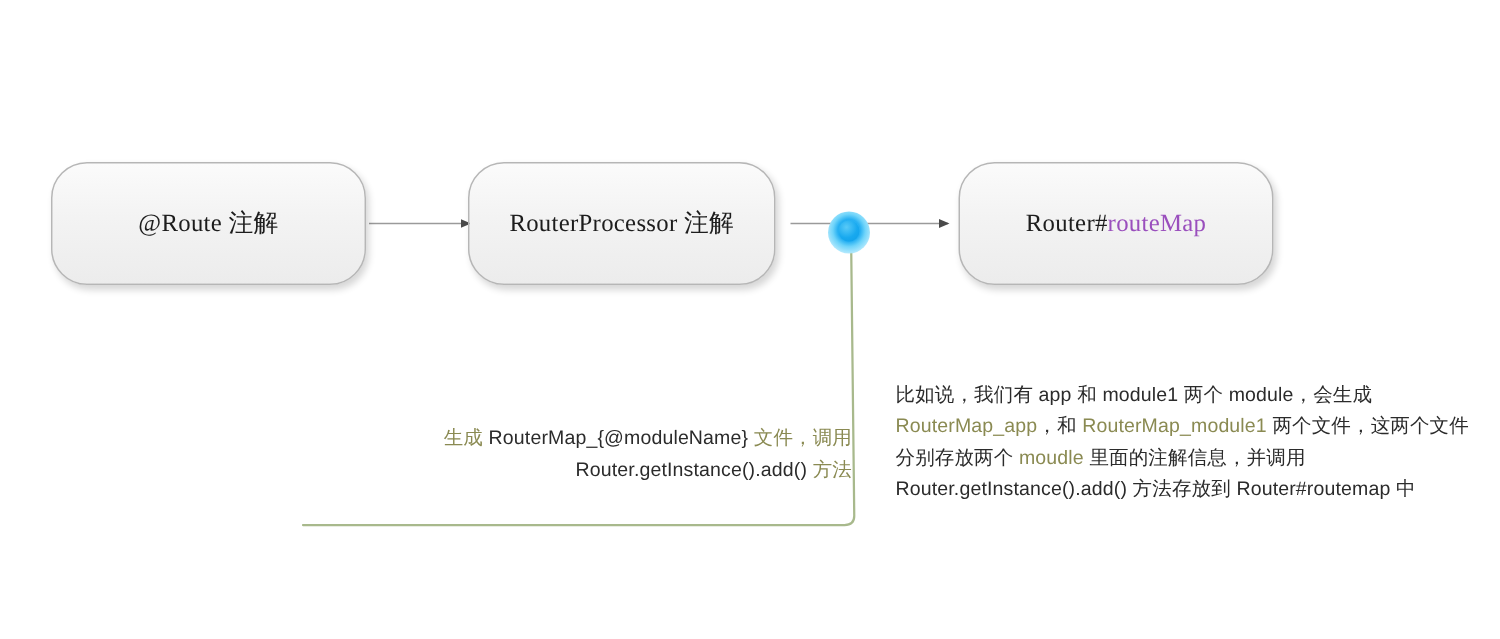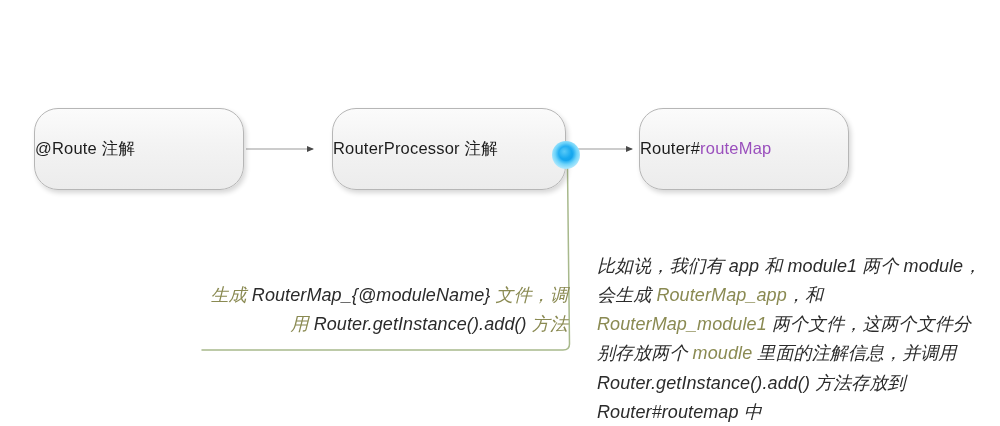--- a/index.html
+++ b/index.html
@@ -26,41 +26,41 @@
   
   .node {
     position: absolute;
     box-sizing: border-box;
     border: 1px solid #b6b6b6;
     border-radius: 24px;
     background: linear-gradient(180deg, #fbfbfb 0%, #f3f3f3 45%, #ececec 100%);
     box-shadow: 2px 3px 5px rgba(0,0,0,0.16);
     display: flex;
     align-items: center;
-    justify-content: flex-start;
+    justify-content: center;
     text-align: center;
     color: #1d1d1d;
     font-size: 16.5px;
     letter-spacing: 0.2px;
     white-space: nowrap;
+    font-family: Liberation Serif, serif;
   }
   .node .lbl { line-height: 1.2; }
   .node .accent { color: #9a4fbd; }
 
   #node-route      { left: 34px;  top: 108px; width: 210px; height: 82px; }
-  #node-processor  { left: 332px; top: 108px; width: 234px; height: 82px; }
+  #node-processor  { left: 312px; top: 108px; width: 205px; height: 82px; }
   #node-routemap   { left: 639px; top: 108px; width: 210px; height: 82px; }
 
   
   .annotation {
     position: absolute;
     box-sizing: border-box;
-    font-size: 18px;
+    font-size: 13px;
     line-height: 1.62;
-    font-style: italic;
   }
 
   #anno-left {
     left: 202px;
     top: 281px;
     width: 366px;
     text-align: right;
     color: #8a8a52;
     letter-spacing: 0.1px;
   }

